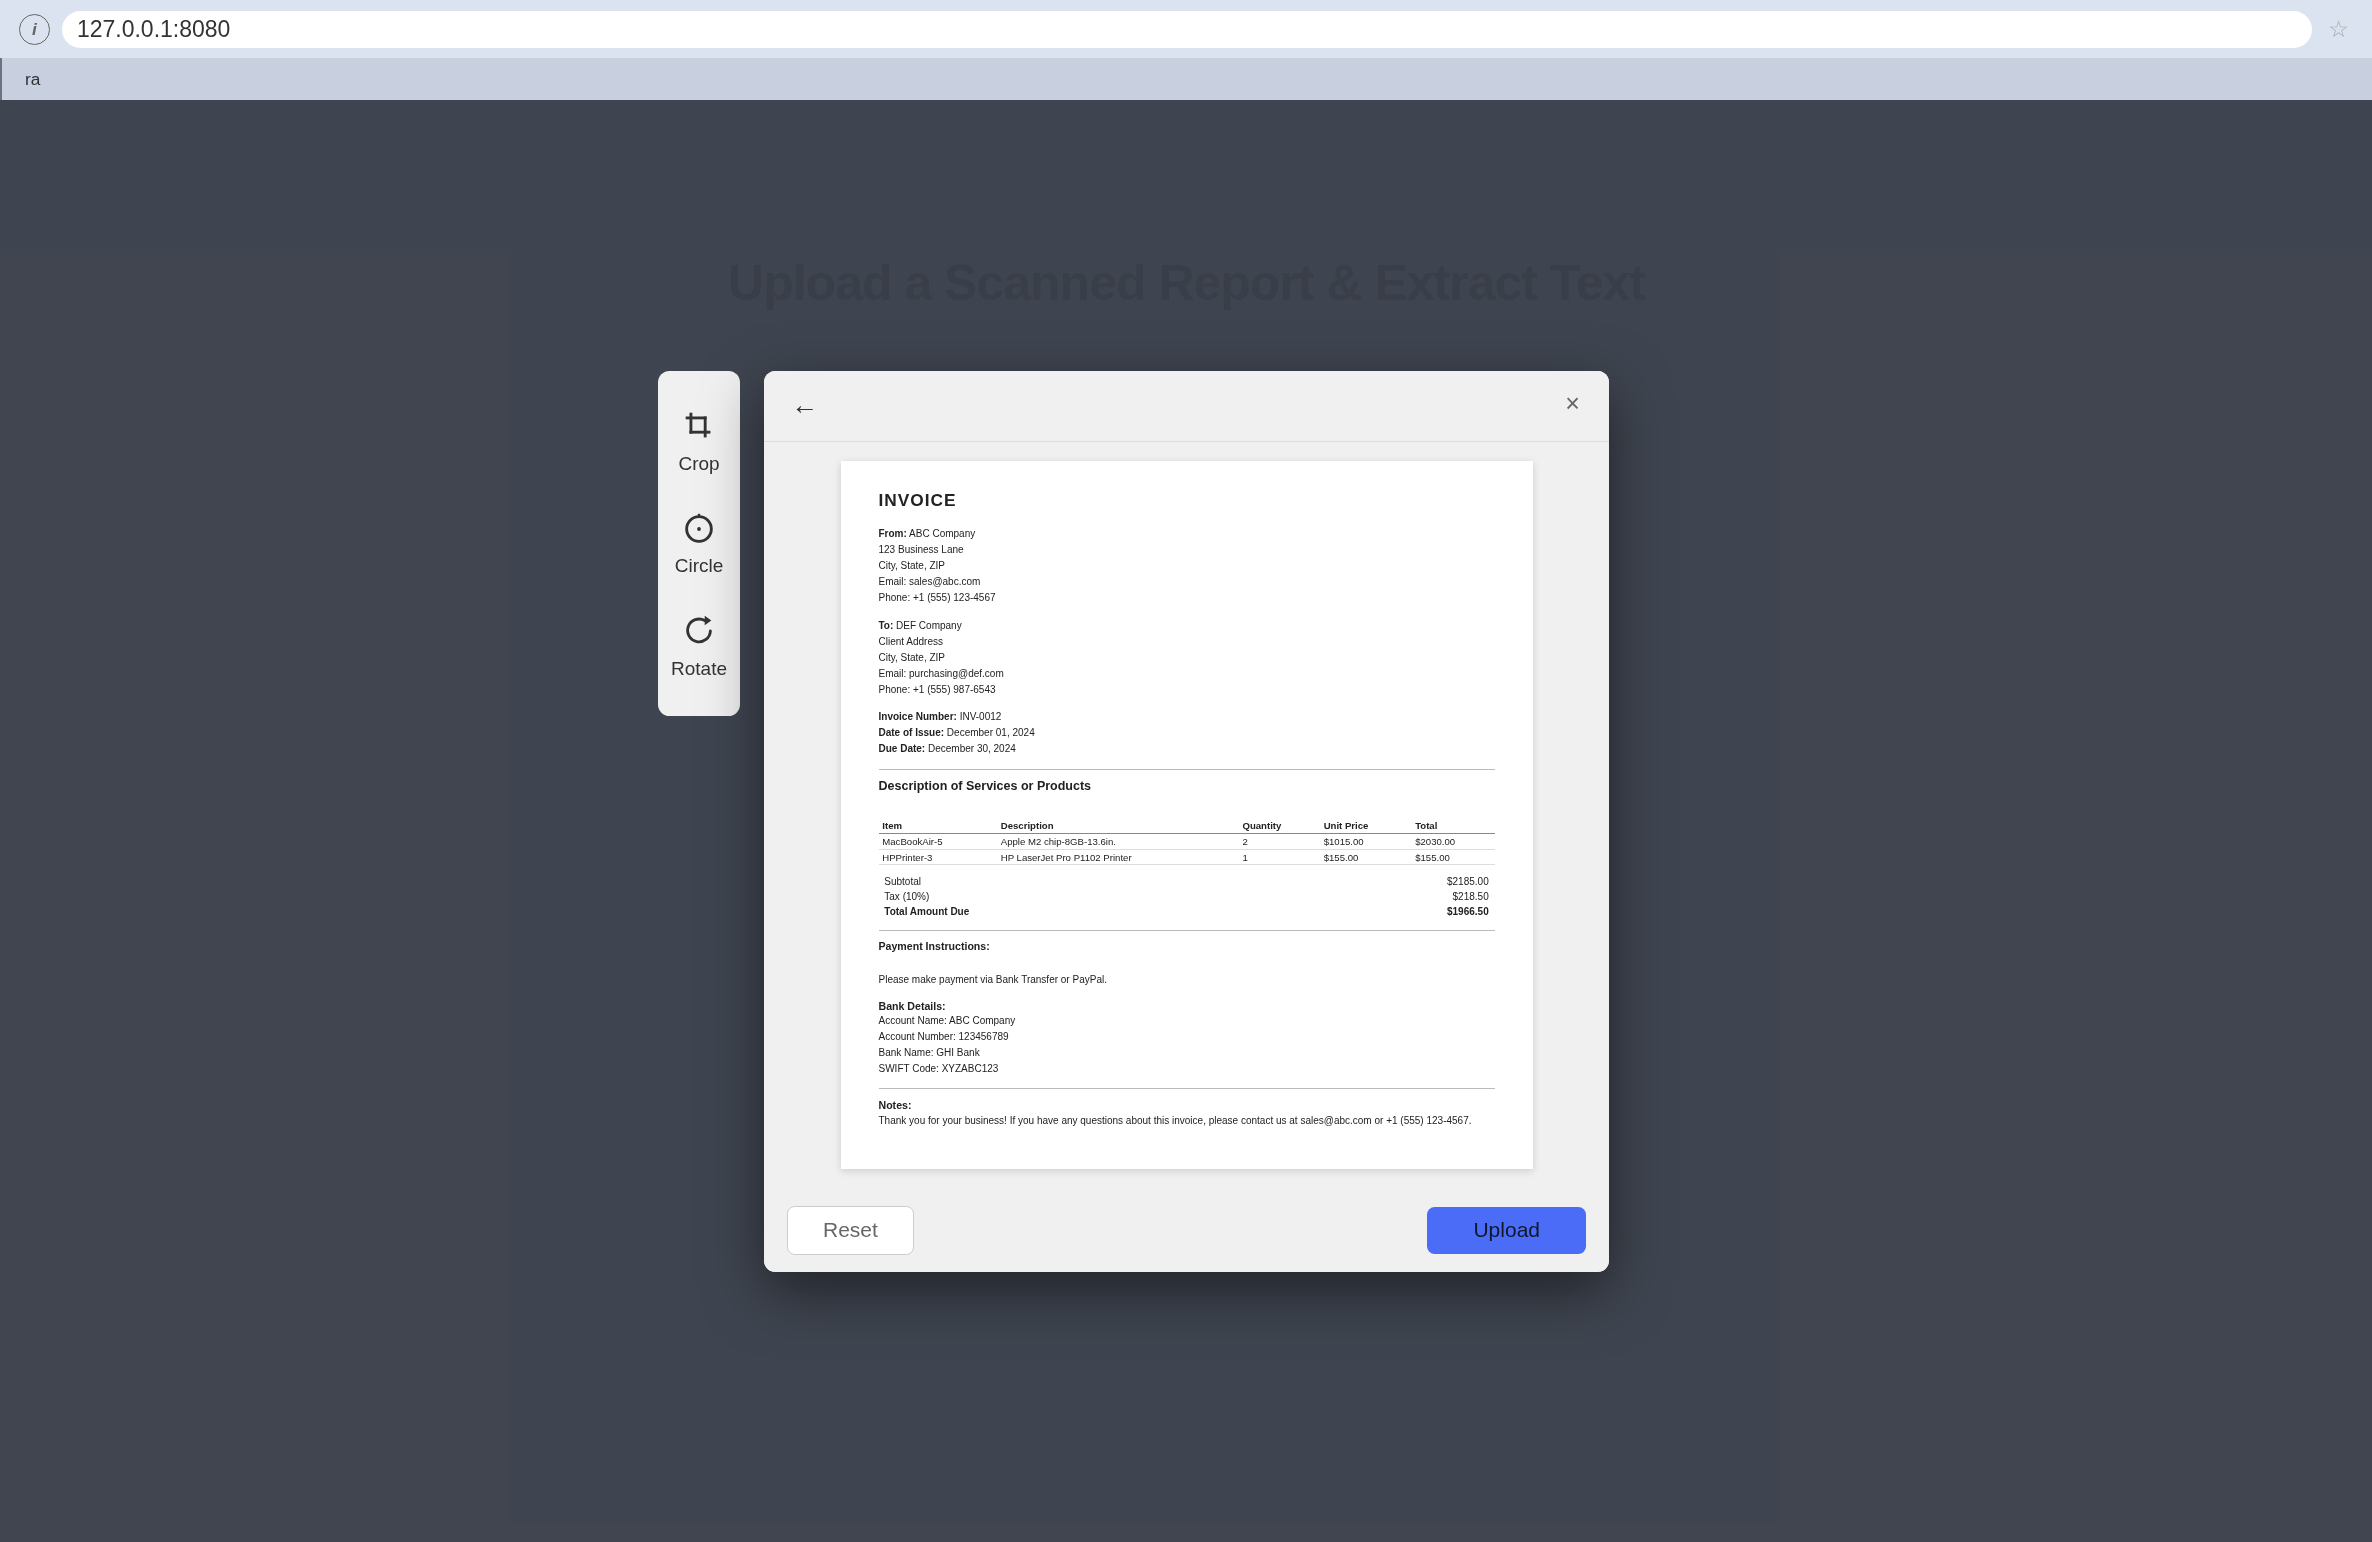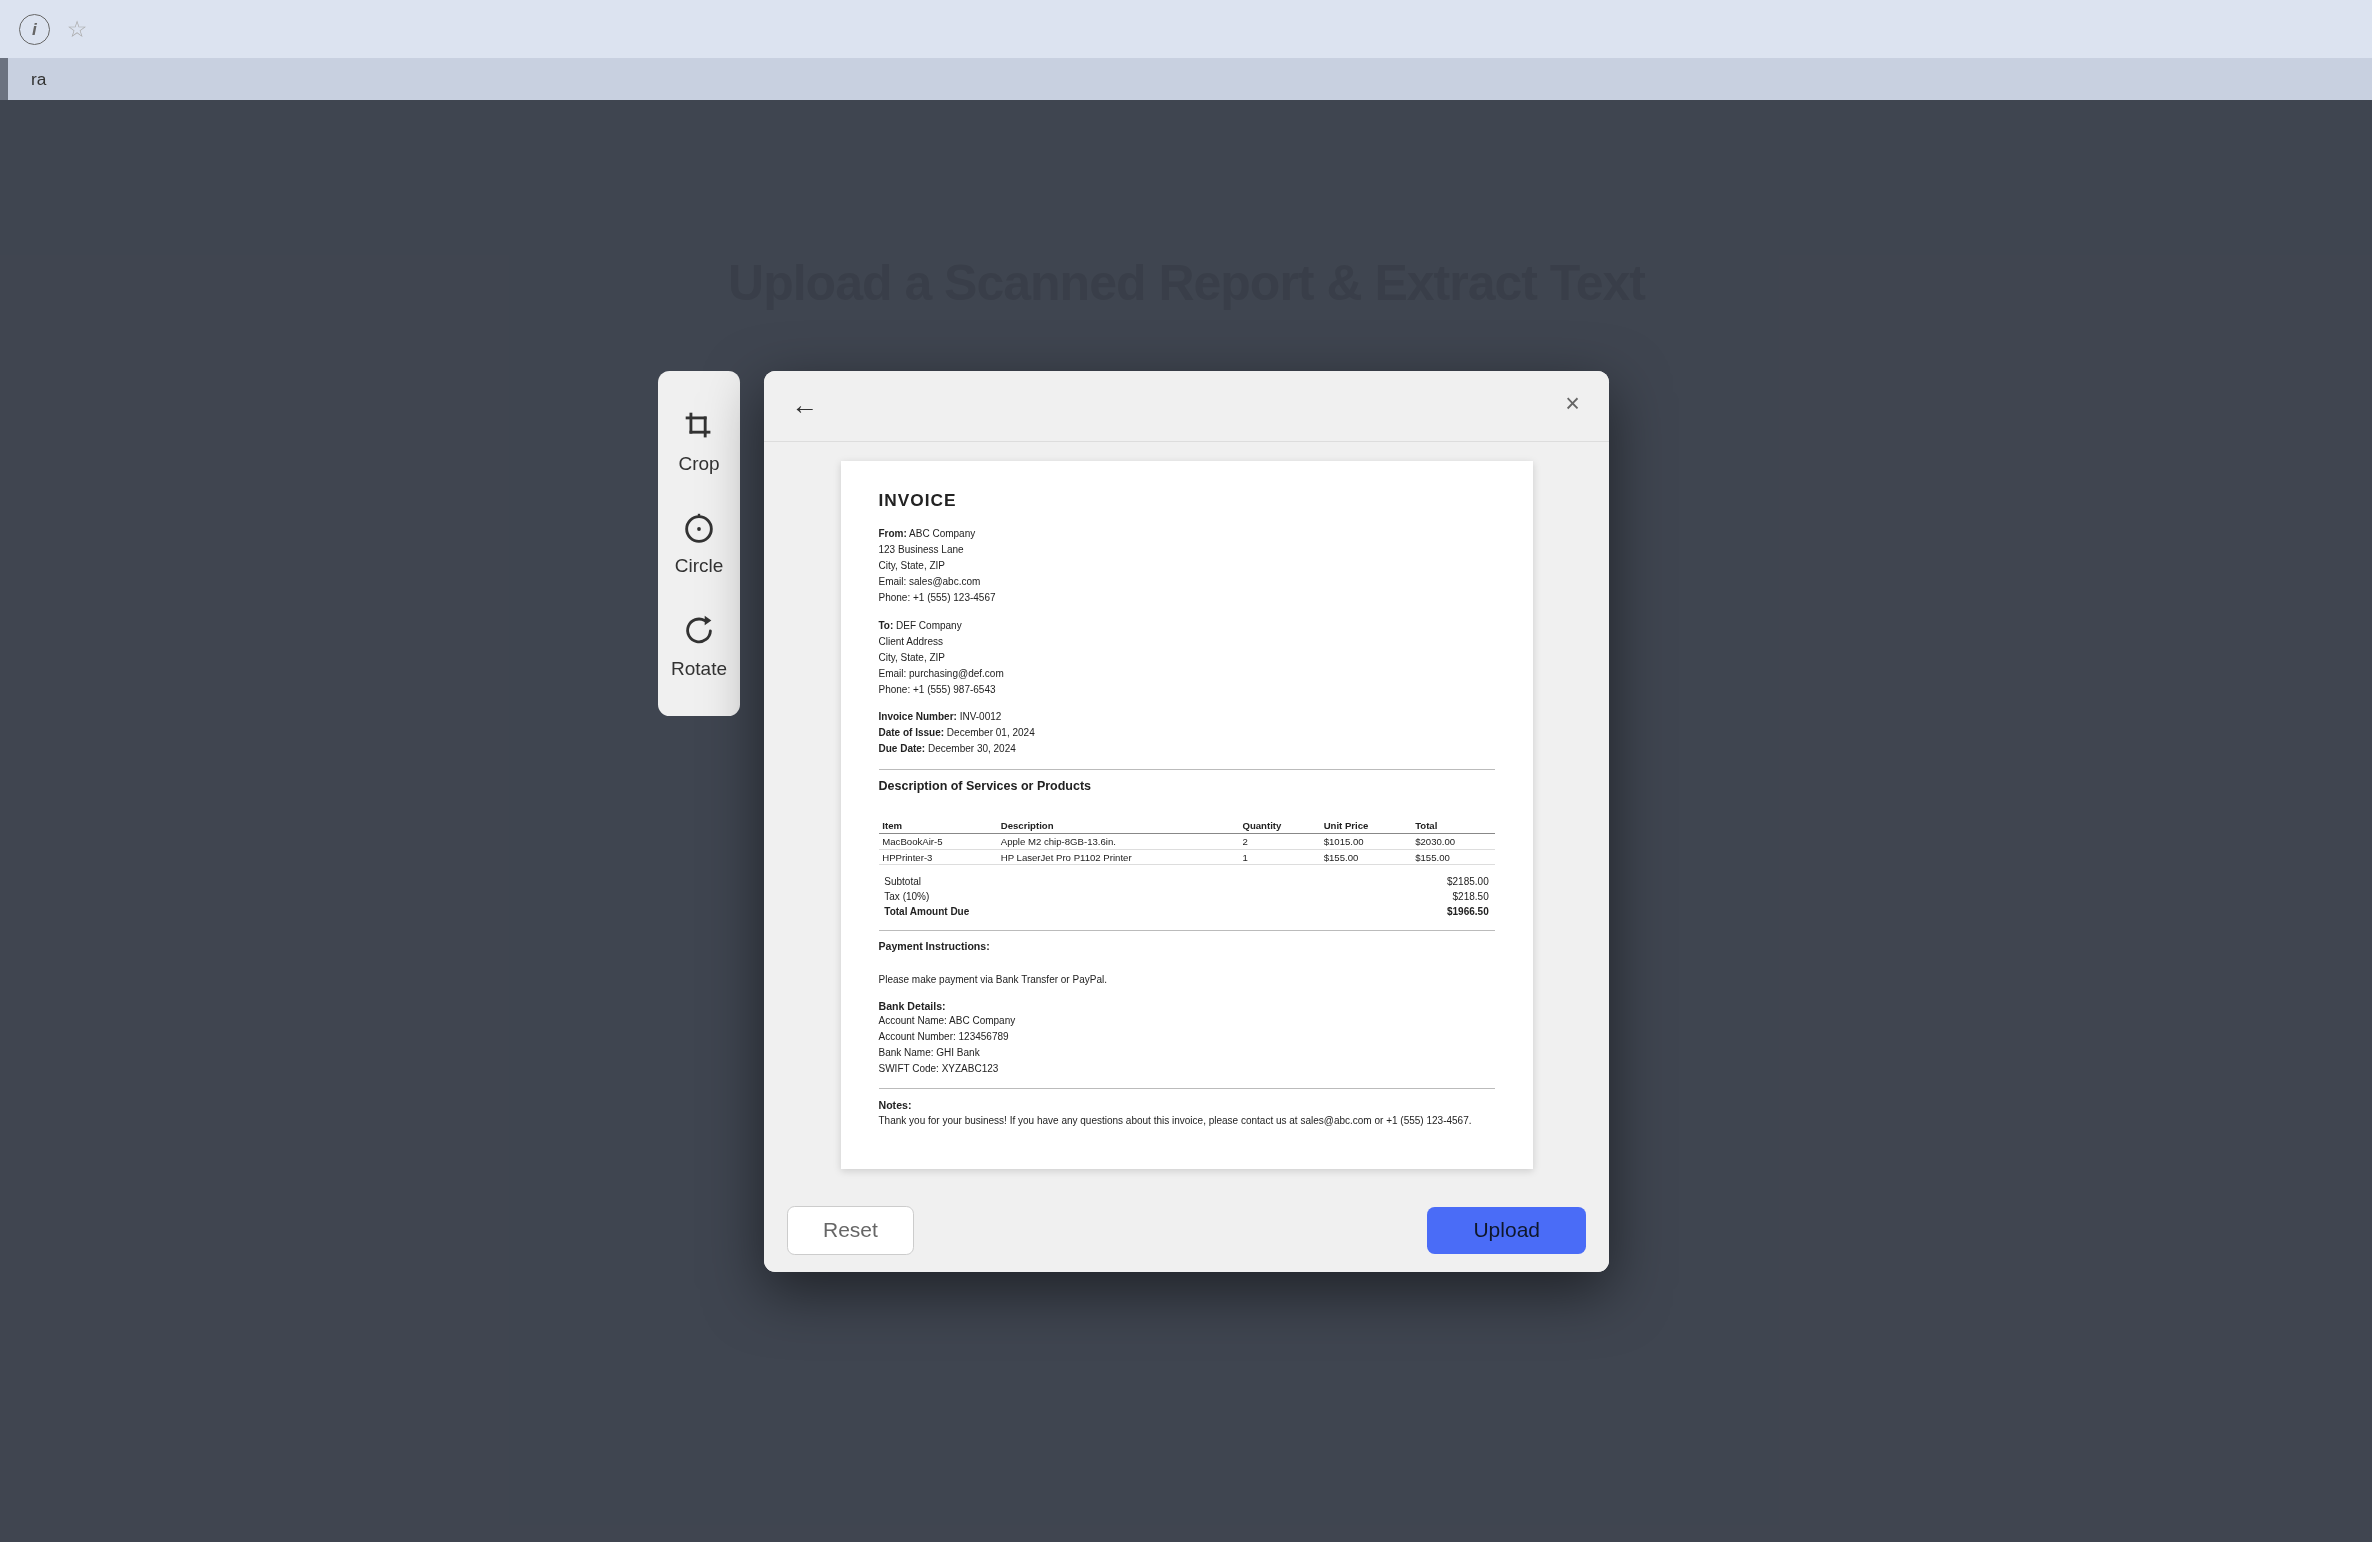--- a/index.html
+++ b/index.html
@@ -49,21 +49,21 @@
       width: 31px; height: 31px;
       display: flex; align-items: center; justify-content: center;
       color: #aaa;
       font-size: 23px;
       flex-shrink: 0;
     }
 
     
     .tab-bar {
       position: absolute;
-      top: 58px; left: 8px; right: 0;
+      top: 58px; left: 2px; right: 0;
       height: 42px;
       background: #c8d0e0;
       display: flex;
       align-items: center;
       padding: 0 15.4px;
     }
     .tab-item {
       font-size: 17.3px;
       color: #333;
       padding: 3.8px 7.7px;
@@ -299,20 +299,23 @@
     }
 
     
     .crop-svg, .circle-svg, .rotate-svg { display: block; }
   </style>
 </head>
 <body>
 
 <div class="browser-chrome">
   <div class="browser-info-icon">i</div>
+  <div class="browser-url-bar">
+    <span>127.0.0.1:8080</span>
+  </div>
   <div class="browser-star">☆</div>
 </div>
 
 <div class="tab-bar">
   <span class="tab-item">ra</span>
 </div>
 
 <div class="main-bg">
   <div class="bg-title">Upload a Scanned Report &amp; Extract Text</div>
 </div>

